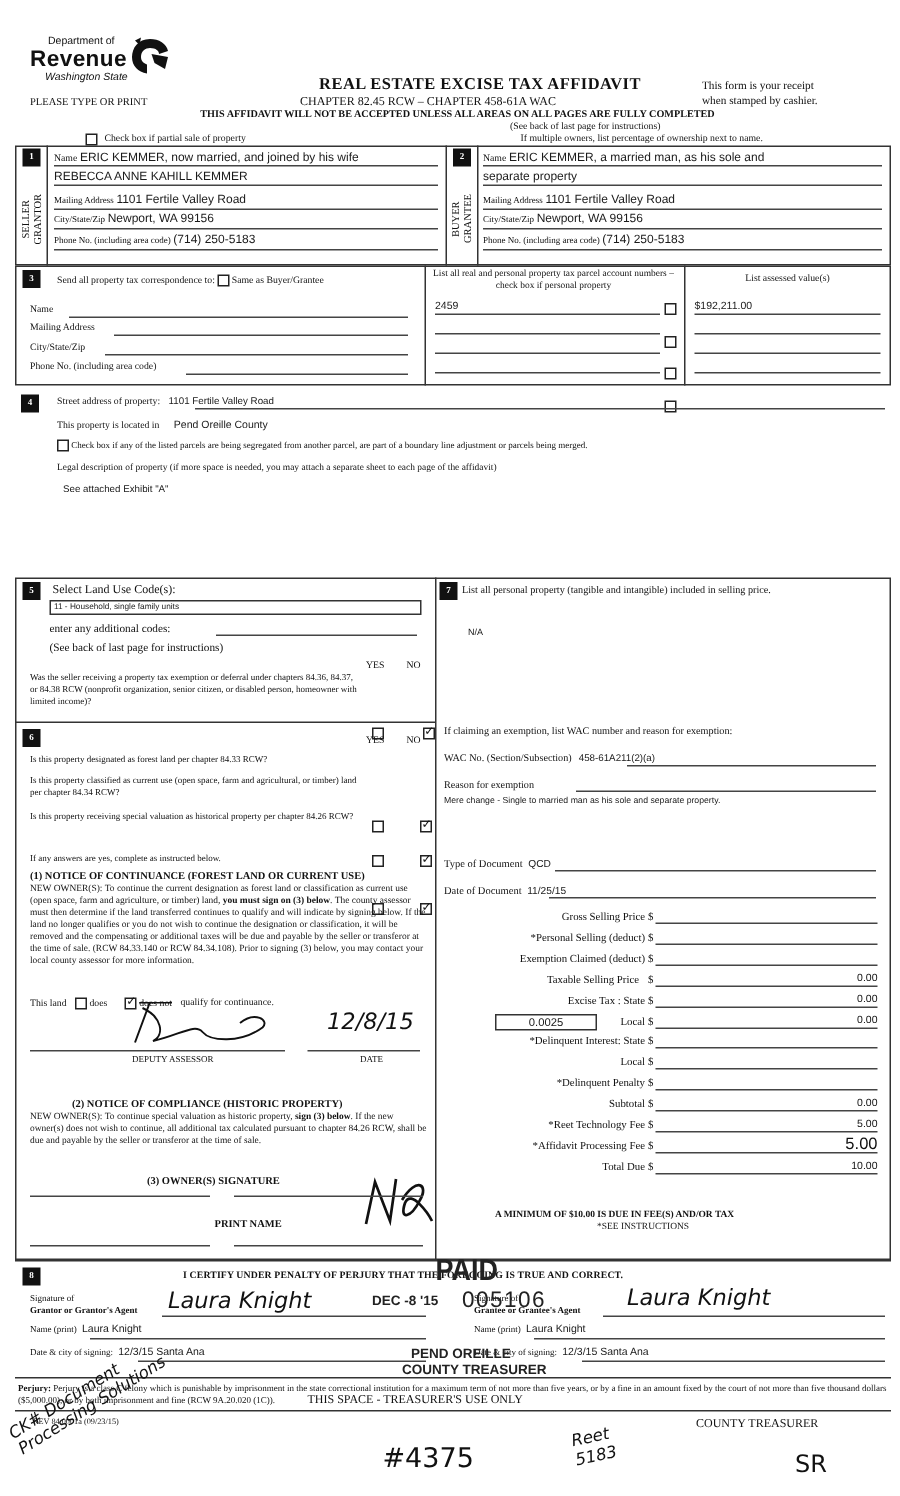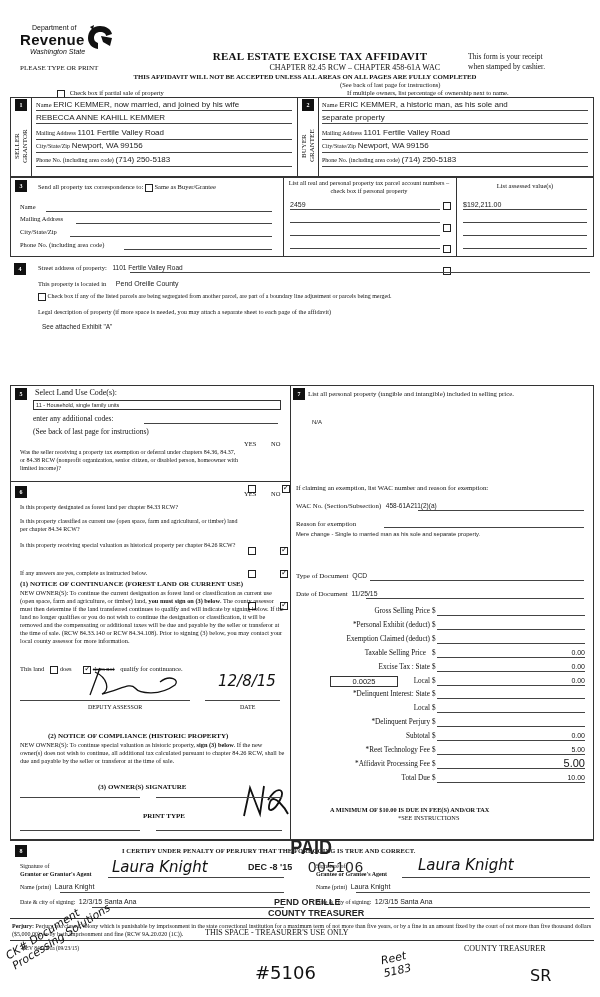--- a/index.html
+++ b/index.html
@@ -28,21 +28,21 @@
   <div class="sans" style="position:absolute;left:0;top:17px;font-size:15px;font-weight:bold;letter-spacing:0.3px;">Revenue</div>
   <div class="sans" style="position:absolute;left:10px;top:34px;font-size:7px;font-style:italic;">Washington State</div>
   <svg style="position:absolute;left:66px;top:10px;" width="28" height="26" viewBox="0 0 28 26">
     <path d="M14 2 C6 2 2 8 2 14 C2 20 6 24 12 25 L12 19 C9 18 8 16 8 14 C8 10 11 8 14 8 C18 8 20 10 20 12 L26 10 C25 5 20 2 14 2 Z" fill="#111"></path>
     <path d="M4 3 L8 1 L7 6 Z" fill="#111"></path>
     <path d="M15 12 L26 14 L24 22 L17 18 Z" fill="#111"></path>
   </svg>
 </div>
 
 <div class="abs" style="left:200px;top:50px;width:240px;text-align:center;font-size:11px;font-weight:bold;letter-spacing:0.3px;">REAL ESTATE EXCISE TAX AFFIDAVIT</div>
-<div class="abs" style="left:200px;top:63px;width:240px;text-align:right;font-size:8px;">CHAPTER 82.45 RCW – CHAPTER 458-61A WAC</div>
+<div class="abs" style="left:200px;top:63px;width:240px;text-align:left;font-size:8px;">CHAPTER 82.45 RCW – CHAPTER 458-61A WAC</div>
 <div class="abs" style="left:468px;top:52px;font-size:7.5px;">This form is your receipt</div>
 <div class="abs" style="left:468px;top:62px;font-size:7.5px;">when stamped by cashier.</div>
 <div class="abs" style="left:20px;top:64px;font-size:7px;">PLEASE TYPE OR PRINT</div>
 <div class="abs" style="left:75px;top:73px;width:460px;text-align:center;font-size:6.8px;font-weight:bold;">THIS AFFIDAVIT WILL NOT BE ACCEPTED UNLESS ALL AREAS ON ALL PAGES ARE FULLY COMPLETED</div>
 <div class="abs" style="left:340px;top:81px;font-size:6.5px;">(See back of last page for instructions)</div>
 <div class="abs" style="left:57px;top:89px;font-size:6.5px;">
   <span class="cb"></span>
   <span style="margin-left:3px;">Check box if partial sale of property</span>
 </div>
 <div class="abs" style="left:347px;top:89px;font-size:6.5px;">If multiple owners, list percentage of ownership next to name.</div>
@@ -83,21 +83,21 @@
 
 
 <span class="abs num" style="left:302px;top:99px;">2</span>
 <div class="abs" style="left:318px;top:97px;width:1px;height:80px;background:#333;"></div>
 <div class="abs vert" style="left:300px;top:118px;width:16px;height:56px;">
   <span>BUYER</span><br>
   <span>GRANTEE</span>
 </div>
 <div class="abs" style="left:322px;top:100px;width:266px;">
   <span style="font-size:6.5px;">Name</span>
-  <span class="fill" style="font-size:8px;">ERIC KEMMER, a historic man, as his sole and</span>
+  <span class="fill" style="font-size:8px;">ERIC KEMMER, a married man, as his sole and</span>
 </div>
 <div class="row-line" style="left:322px;top:110px;width:266px;"></div>
 <div class="abs fill" style="left:322px;top:113px;font-size:8px;">separate property</div>
 <div class="row-line" style="left:322px;top:123px;width:266px;"></div>
 <div class="abs" style="left:322px;top:128px;">
   <span style="font-size:6px;">Mailing Address</span>
   <span class="fill" style="font-size:8px;">1101 Fertile Valley Road</span>
 </div>
 <div class="row-line" style="left:322px;top:139px;width:266px;"></div>
 <div class="abs" style="left:322px;top:141px;">
@@ -213,21 +213,21 @@
 <div class="abs" style="left:48px;top:732px;font-size:7px;font-weight:bold;">(2) NOTICE OF COMPLIANCE (HISTORIC PROPERTY)</div>
 <div class="abs" style="left:20px;top:741px;width:266px;font-size:6.3px;line-height:8px;">
   <span>NEW OWNER(S): To continue special valuation as historic property, </span><b>sign (3) below</b><span>. If the new owner(s) does not wish to continue, all additional tax calculated pursuant to chapter 84.26 RCW, shall be due and payable by the seller or transferor at the time of sale.</span>
 </div>
 <div class="abs" style="left:98px;top:783px;font-size:7px;font-weight:bold;">(3) OWNER(S) SIGNATURE</div>
 <svg class="abs" style="left:240px;top:780px;" width="50" height="40" viewBox="0 0 50 40">
   <path d="M4 36 L10 8 L20 34 L24 6 M28 20 C38 4 46 10 40 20 C34 32 26 34 30 22 C34 12 46 30 48 34" stroke="#111" stroke-width="1.8" fill="none"></path>
 </svg>
 <div class="row-line" style="left:20px;top:797px;width:120px;"></div>
 <div class="row-line" style="left:156px;top:797px;width:126px;"></div>
-<div class="abs" style="left:143px;top:812px;font-size:7px;font-weight:bold;">PRINT TYPE</div>
+<div class="abs" style="left:143px;top:812px;font-size:7px;font-weight:bold;">PRINT NAME</div>
 <div class="row-line" style="left:20px;top:830px;width:120px;"></div>
 <div class="row-line" style="left:156px;top:830px;width:126px;"></div>
 
 
 <span class="abs num" style="left:293px;top:388px;">7</span>
 <div class="abs" style="left:308px;top:389px;width:270px;font-size:6.8px;line-height:10px;text-indent:0;">List all personal property (tangible and intangible) included in selling price.</div>
 <div class="abs fill" style="left:312px;top:419px;font-size:6px;">N/A</div>
 
 <div class="abs" style="left:296px;top:484px;font-size:6.8px;">If claiming an exemption, list WAC number and reason for exemption:</div>
 <div class="abs" style="left:296px;top:502px;font-size:6.8px;">
@@ -253,21 +253,21 @@
 <div class="abs box fill" style="left:330px;top:676px;width:68px;height:11px;text-align:center;font-size:7.5px;line-height:10px;">0.0025</div>
 <div id="amount-rows">
     <div>
       <div class="abs" style="right:170px;top:607px;text-align:right;font-size:7.2px;white-space:nowrap;">Gross Selling Price</div>
       <div class="abs" style="left:432px;top:607px;font-size:7.2px;">$</div>
       <div class="abs" style="left:437px;top:606px;width:148px;height:10px;border-bottom:1px solid #444;">
         <span class="amt-val" style=""></span>
       </div>
     </div>
     <div>
-      <div class="abs" style="right:170px;top:621px;text-align:right;font-size:7.2px;white-space:nowrap;">*Personal Exhibit (deduct)</div>
+      <div class="abs" style="right:170px;top:621px;text-align:right;font-size:7.2px;white-space:nowrap;">*Personal Selling (deduct)</div>
       <div class="abs" style="left:432px;top:621px;font-size:7.2px;">$</div>
       <div class="abs" style="left:437px;top:620px;width:148px;height:10px;border-bottom:1px solid #444;">
         <span class="amt-val" style=""></span>
       </div>
     </div>
     <div>
       <div class="abs" style="right:170px;top:635px;text-align:right;font-size:7.2px;white-space:nowrap;">Exemption Claimed (deduct)</div>
       <div class="abs" style="left:432px;top:635px;font-size:7.2px;">$</div>
       <div class="abs" style="left:437px;top:634px;width:148px;height:10px;border-bottom:1px solid #444;">
         <span class="amt-val" style=""></span>
@@ -302,21 +302,21 @@
       </div>
     </div>
     <div>
       <div class="abs" style="right:170px;top:704px;text-align:right;font-size:7.2px;white-space:nowrap;">Local</div>
       <div class="abs" style="left:432px;top:704px;font-size:7.2px;">$</div>
       <div class="abs" style="left:437px;top:703px;width:148px;height:10px;border-bottom:1px solid #444;">
         <span class="amt-val" style=""></span>
       </div>
     </div>
     <div>
-      <div class="abs" style="right:170px;top:718px;text-align:right;font-size:7.2px;white-space:nowrap;">*Delinquent Perjury</div>
+      <div class="abs" style="right:170px;top:718px;text-align:right;font-size:7.2px;white-space:nowrap;">*Delinquent Penalty</div>
       <div class="abs" style="left:432px;top:718px;font-size:7.2px;">$</div>
       <div class="abs" style="left:437px;top:717px;width:148px;height:10px;border-bottom:1px solid #444;">
         <span class="amt-val" style=""></span>
       </div>
     </div>
     <div>
       <div class="abs" style="right:170px;top:732px;text-align:right;font-size:7.2px;white-space:nowrap;">Subtotal</div>
       <div class="abs" style="left:432px;top:732px;font-size:7.2px;">$</div>
       <div class="abs" style="left:437px;top:731px;width:148px;height:10px;border-bottom:1px solid #444;">
         <span class="amt-val" style="">0.00</span>
@@ -401,18 +401,18 @@
 <div class="abs" style="left:12px;top:922px;width:580px;font-size:6px;line-height:8px;">
   <b>Perjury:</b>
   <span>Perjury is a class C felony which is punishable by imprisonment in the state correctional institution for a maximum term of not more than five years, or by a fine in an amount fixed by the court of not more than five thousand dollars ($5,000.00), or by both imprisonment and fine (RCW 9A.20.020 (1C)).</span>
 </div>
 <div class="abs" style="left:10px;top:940px;width:584px;height:1px;background:#333;"></div>
 <div class="abs" style="left:22px;top:945px;font-size:5.5px;">REV 84 0001a (09/23/15)</div>
 <div class="abs" style="left:205px;top:928px;font-size:8px;">THIS SPACE - TREASURER'S USE ONLY</div>
 <div class="abs" style="left:464px;top:944px;font-size:8px;">COUNTY TREASURER</div>
 
 <div class="abs hw" style="left:4px;top:952px;width:140px;font-size:11px;transform:rotate(-32deg);transform-origin:left top;line-height:12px;">CK# Document Processing Solutions</div>
-<div class="abs hw" style="left:255px;top:962px;font-size:18px;font-style:normal;">#5106</div>
+<div class="abs hw" style="left:255px;top:962px;font-size:18px;font-style:normal;">#4375</div>
 <div class="abs hw" style="left:382px;top:950px;width:40px;font-size:11px;line-height:13px;transform:rotate(-12deg);">Reet 5183</div>
 <div class="abs hw" style="left:530px;top:966px;font-size:16px;font-style:normal;">SR</div>
 
 
 
 
 </body></html>

